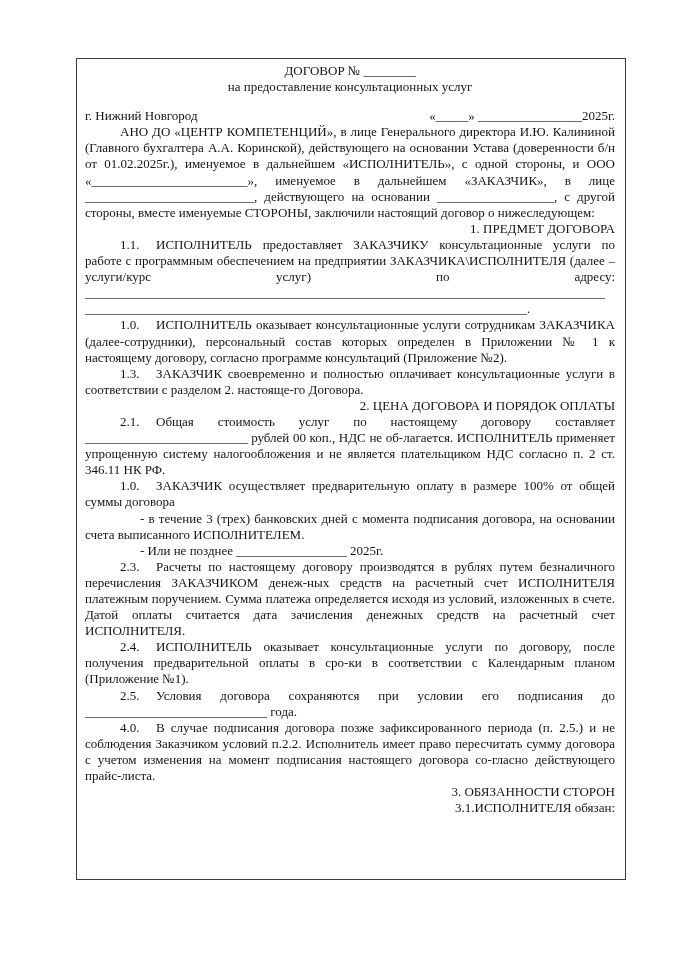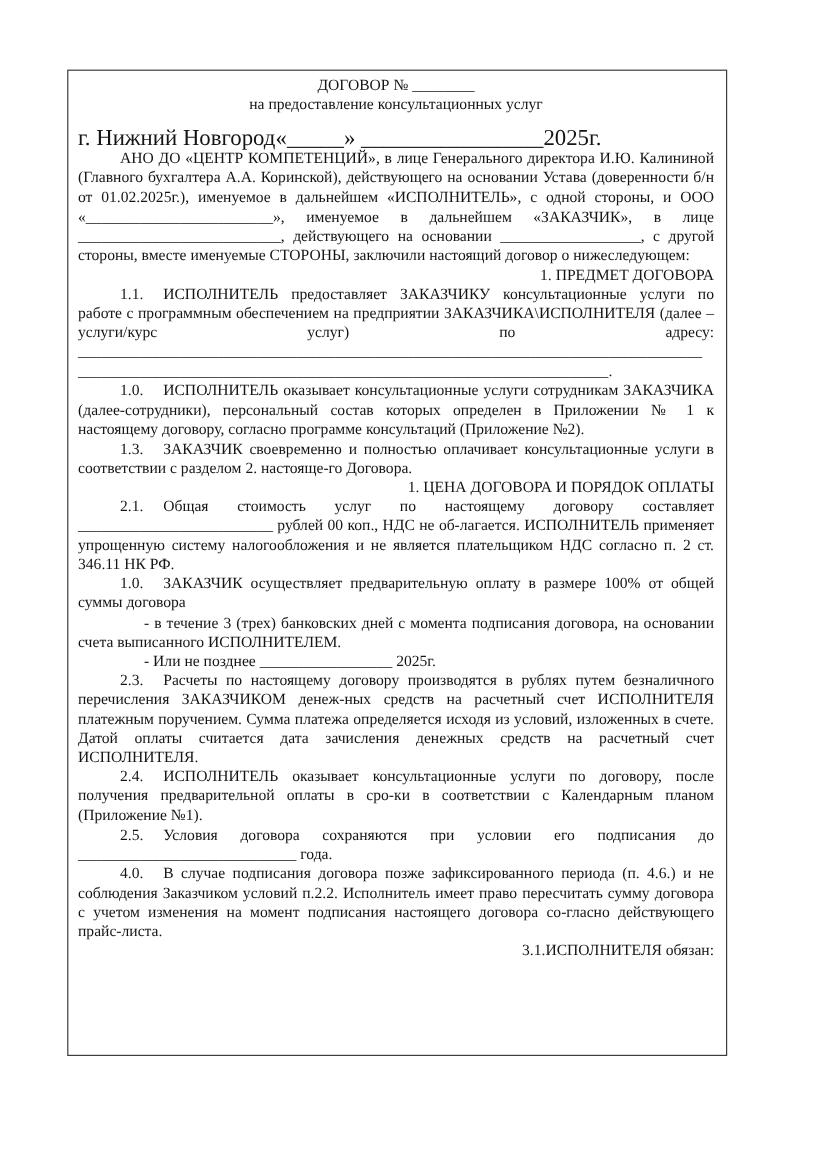--- a/index.html
+++ b/index.html
@@ -9,21 +9,21 @@
   }
   body {
     width: 678px;
     height: 960px;
     position: relative;
     font-family: "Liberation Serif", "DejaVu Serif", serif;
     color: #141414;
   }
   .sheet {
     position: absolute;
-    left: 56px;
+    left: 76px;
     top: 58px;
     width: 550px;
     height: 822px;
     box-sizing: border-box;
     border: 1px solid #3c3c3c;
     padding: 4px 10px 4px 8px;
     background: #ffffff;
     overflow: hidden;
   }
   p.doc {
@@ -42,22 +42,22 @@
   }
   .indent { text-indent: 35px; }
   .dash   { text-indent: 55px; }
   .pnum {
     display: inline-block;
     min-width: 36px;
     text-indent: 0;
   }
   .cityrow {
     display: flex;
-    justify-content: flex-start;
-    font-size: 19px;
+    justify-content: space-between;
+    font-size: 13px;
     line-height: 16.1px;
     margin-top: 13px;
   }
   .mt-intro { margin-top: 17px; }
   .mt-h     { margin-top: 13px; }
   .mt-h3    { margin-top: 26px; }
 </style>
 </head>
 <body>
 
@@ -71,25 +71,26 @@
     <span>«_____» ________________2025г.</span>
   </div>
 
   <p class="doc indent mt-intro">АНО ДО «ЦЕНТР КОМПЕТЕНЦИЙ», в лице Генерального директора И.Ю. Калининой (Главного бухгалтера А.А. Коринской), действующего на основании Устава (доверенности б/н от 01.02.2025г.), именуемое в дальнейшем «ИСПОЛНИТЕЛЬ», с одной стороны, и ООО «________________________», именуемое в дальнейшем «ЗАКАЗЧИК», в лице __________________________, действующего на основании __________________, с другой стороны, вместе именуемые СТОРОНЫ, заключили настоящий договор о нижеследующем:</p>
 
   <p class="doc left indent mt-h">1. ПРЕДМЕТ ДОГОВОРА</p>
   <p class="doc indent"><span class="pnum">1.1.</span><span>ИСПОЛНИТЕЛЬ предоставляет ЗАКАЗЧИКУ консультационные услуги по работе с программным обеспечением на предприятии ЗАКАЗЧИКА\ИСПОЛНИТЕЛЯ (далее – услуги/курс услуг) по адресу: ________________________________________________________________________________ ____________________________________________________________________.</span></p>
   <p class="doc indent"><span class="pnum">1.0.</span><span>ИСПОЛНИТЕЛЬ оказывает консультационные услуги сотрудникам ЗАКАЗЧИКА (далее-сотрудники), персональный состав которых определен в Приложении № 1 к настоящему договору, согласно программе консультаций (Приложение №2).</span></p>
   <p class="doc indent"><span class="pnum">1.3.</span><span>ЗАКАЗЧИК своевременно и полностью оплачивает консультационные услуги в соответствии с разделом 2. настояще-го Договора.</span></p>
 
-  <p class="doc left indent mt-h">1. ЦЕНА ДОГОВОРА И ПОРЯДОК ОПЛАТЫ</p>
+  <p class="doc left indent mt-h">2. ЦЕНА ДОГОВОРА И ПОРЯДОК ОПЛАТЫ</p>
   <p class="doc indent"><span class="pnum">2.1.</span><span>Общая стоимость услуг по настоящему договору составляет _________________________ рублей 00 коп., НДС не об-лагается. ИСПОЛНИТЕЛЬ применяет упрощенную систему налогообложения и не является плательщиком НДС согласно п. 2 ст. 346.11 НК РФ.</span></p>
   <p class="doc indent"><span class="pnum">1.0.</span><span>ЗАКАЗЧИК осуществляет предварительную оплату в размере 100% от общей суммы договора</span></p>
   <p class="doc dash">- в течение 3 (трех) банковских дней с момента подписания договора, на основании счета выписанного ИСПОЛНИТЕЛЕМ.</p>
   <p class="doc dash">- Или не позднее _________________ 2025г.</p>
   <p class="doc indent"><span class="pnum">2.3.</span><span>Расчеты по настоящему договору производятся в рублях путем безналичного перечисления ЗАКАЗЧИКОМ денеж-ных средств на расчетный счет ИСПОЛНИТЕЛЯ платежным поручением. Сумма платежа определяется исходя из условий, изложенных в счете. Датой оплаты считается дата зачисления денежных средств на расчетный счет ИСПОЛНИТЕЛЯ.</span></p>
   <p class="doc indent"><span class="pnum">2.4.</span><span>ИСПОЛНИТЕЛЬ оказывает консультационные услуги по договору, после получения предварительной оплаты в сро-ки в соответствии с Календарным планом (Приложение №1).</span></p>
   <p class="doc indent"><span class="pnum">2.5.</span><span>Условия договора сохраняются при условии его подписания до ____________________________ года.</span></p>
-  <p class="doc indent"><span class="pnum">4.0.</span><span>В случае подписания договора позже зафиксированного периода (п. 4.6.) и не соблюдения Заказчиком условий п.2.2. Исполнитель имеет право пересчитать сумму договора с учетом изменения на момент подписания настоящего договора со-гласно действующего прайс-листа.</span></p>
+  <p class="doc indent"><span class="pnum">4.0.</span><span>В случае подписания договора позже зафиксированного периода (п. 2.5.) и не соблюдения Заказчиком условий п.2.2. Исполнитель имеет право пересчитать сумму договора с учетом изменения на момент подписания настоящего договора со-гласно действующего прайс-листа.</span></p>
 
+  <p class="doc left indent mt-h3">3. ОБЯЗАННОСТИ СТОРОН</p>
   <p class="doc left indent"><span class="pnum">3.1.</span><span>ИСПОЛНИТЕЛЯ обязан:</span></p>
 
 </div>
 
 </body></html>

